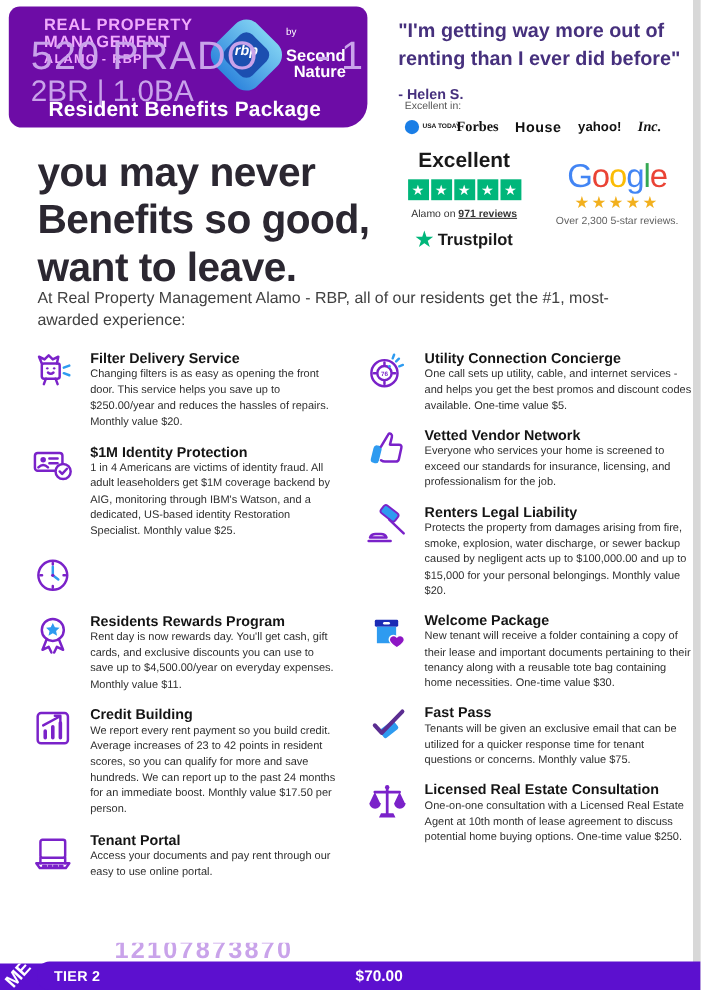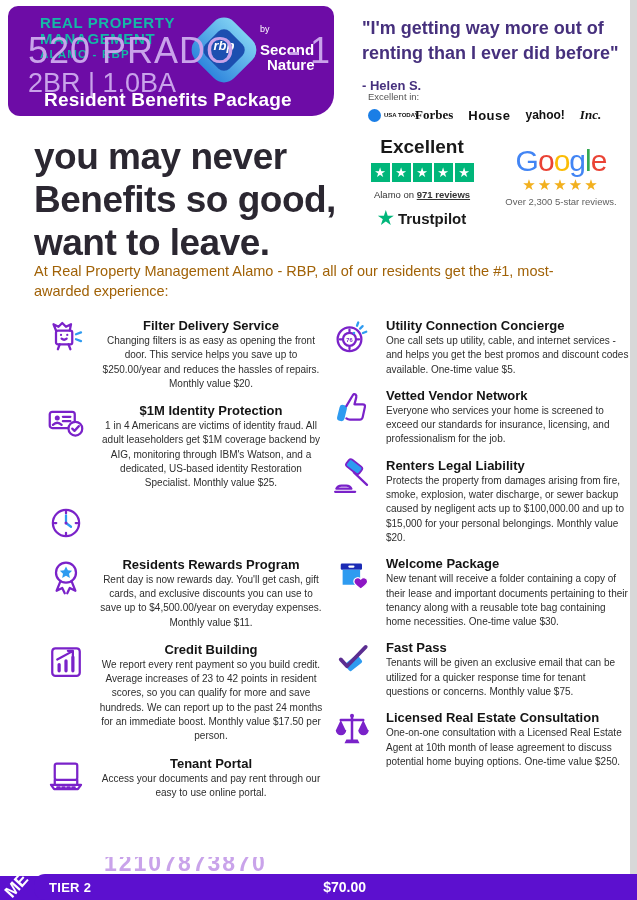--- a/index.html
+++ b/index.html
@@ -3,21 +3,21 @@
 <meta charset="utf-8">
 <style>
   html,body{margin:0;padding:0;background:#d8d8d8;}
   #page{position:relative;width:637px;height:900px;background:#ffffff;overflow:hidden;
         font-family:"Liberation Sans",sans-serif;}
   .edge-right{position:absolute;right:0;top:0;width:7px;height:100%;background:#d8d8d8;}
 
   
   .header{position:absolute;left:8px;top:6px;width:326px;height:110px;background:#6d0ca6;
           border-radius:10px 10px 22px 12px;}
-  .logo{position:absolute;left:32px;top:9px;color:#14b8a6;font-weight:bold;}
+  .logo{position:absolute;left:32px;top:9px;color:#f0abfc;font-weight:bold;}
   .logo-l1,.logo-l2{font-size:15px;line-height:16px;letter-spacing:.6px;}
   .logo-l3{font-size:11.5px;line-height:15px;letter-spacing:1.2px;}
   .ov-address{position:absolute;left:20px;top:24px;font-size:36px;color:#c9a3ea;letter-spacing:1px;z-index:4;}
   .ov-unit{position:absolute;left:280px;top:24px;font-size:36px;color:#c9a3ea;z-index:4;}
   .ov-specs{position:absolute;left:20px;top:62px;font-size:27px;color:#c9a3ea;z-index:4;}
   .badge{position:absolute;left:176px;top:4px;width:80px;height:80px;z-index:3;}
   .diamond-outer{position:absolute;left:13px;top:13px;width:54px;height:54px;border-radius:14px;
           transform:rotate(45deg);background:linear-gradient(180deg,#7fd0f2 0%,#2f86dd 100%);}
   .diamond-inner{position:absolute;left:23px;top:23px;width:34px;height:34px;border-radius:8px;
           transform:rotate(45deg);background:#1c4fb0;}
@@ -60,25 +60,25 @@
   .tp-star-glyph{color:#00b67a;font-size:18px;line-height:18px;}
 
   .g-block{position:absolute;left:490px;top:146px;width:142px;text-align:center;}
   .g-logo{font-size:30px;font-weight:500;letter-spacing:-1px;line-height:30px;}
   .g-stars{margin-top:1px;color:#f2b01e;font-size:15px;letter-spacing:2px;line-height:16px;}
   .g-caption{font-size:9.5px;color:#5f5f5f;margin-top:3px;}
 
   
   .headline{position:absolute;left:34px;top:135px;font-size:37px;line-height:43px;font-weight:800;
             color:#2b2731;letter-spacing:-.5px;}
-  .intro{position:absolute;left:34px;top:261px;width:568px;font-size:14.5px;line-height:20px;color:#a16207;}
+  .intro{position:absolute;left:34px;top:261px;width:568px;font-size:14.5px;line-height:20px;color:#404040;}
 
   
   .col{position:absolute;top:318px;display:flex;flex-direction:column;}
-  .col-left{left:44px;width:280px;gap:12px;text-align:center;}
+  .col-left{left:28px;width:280px;gap:12px;}
   .col-right{left:332px;width:298px;gap:11px;}
   .b-item{display:flex;gap:10px;}
   .b-icon{flex:none;width:44px;height:42px;}
   .b-icon svg{width:40px;height:40px;}
   .b-title{font-size:13px;font-weight:bold;color:#141414;line-height:15px;}
   .b-desc{font-size:10px;line-height:14.3px;color:#2e2e2e;margin-top:1px;}
 
   .ic{stroke:#7a22c9;fill:none;stroke-width:1.8;stroke-linecap:round;stroke-linejoin:round;}
   .ic-fill{fill:#7a22c9;stroke:none;}
   .ic-blue{stroke:#2e9bf0;}

